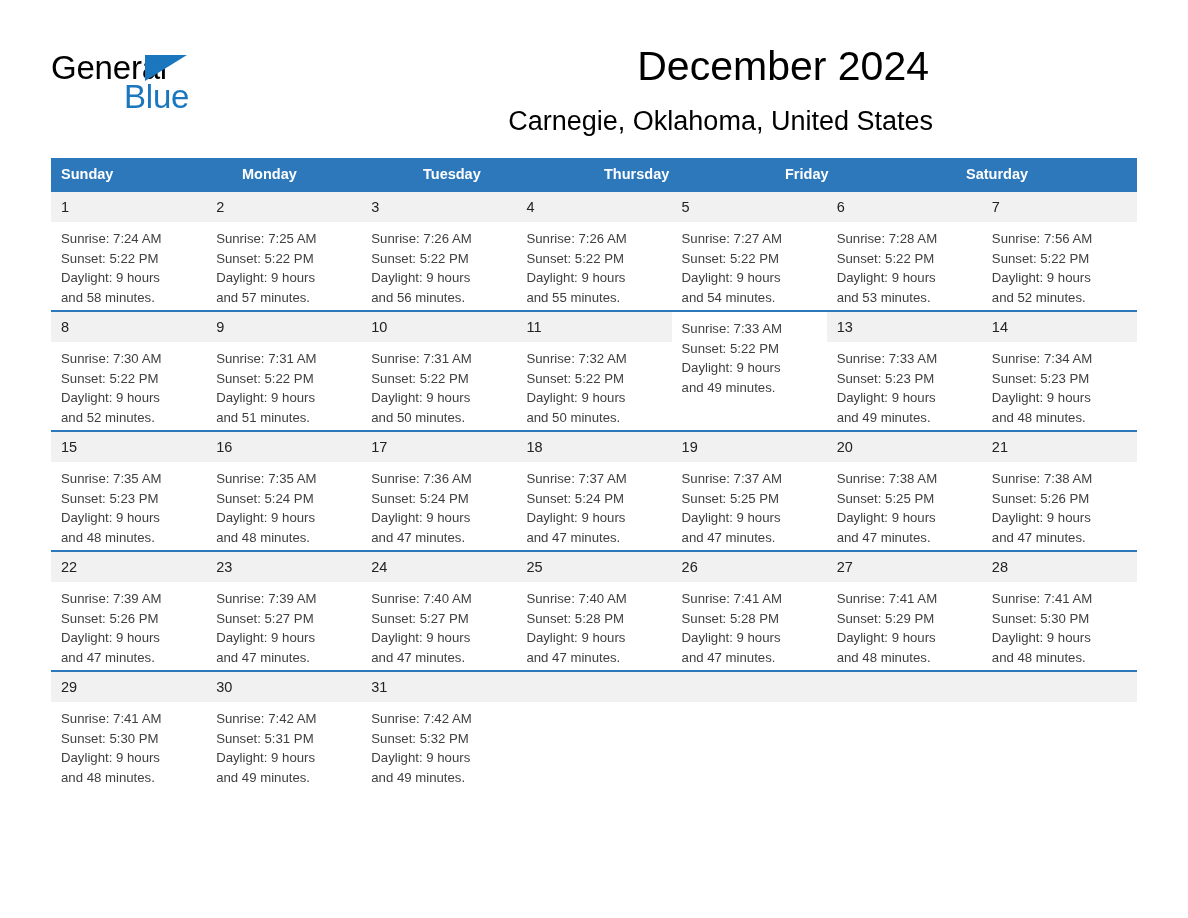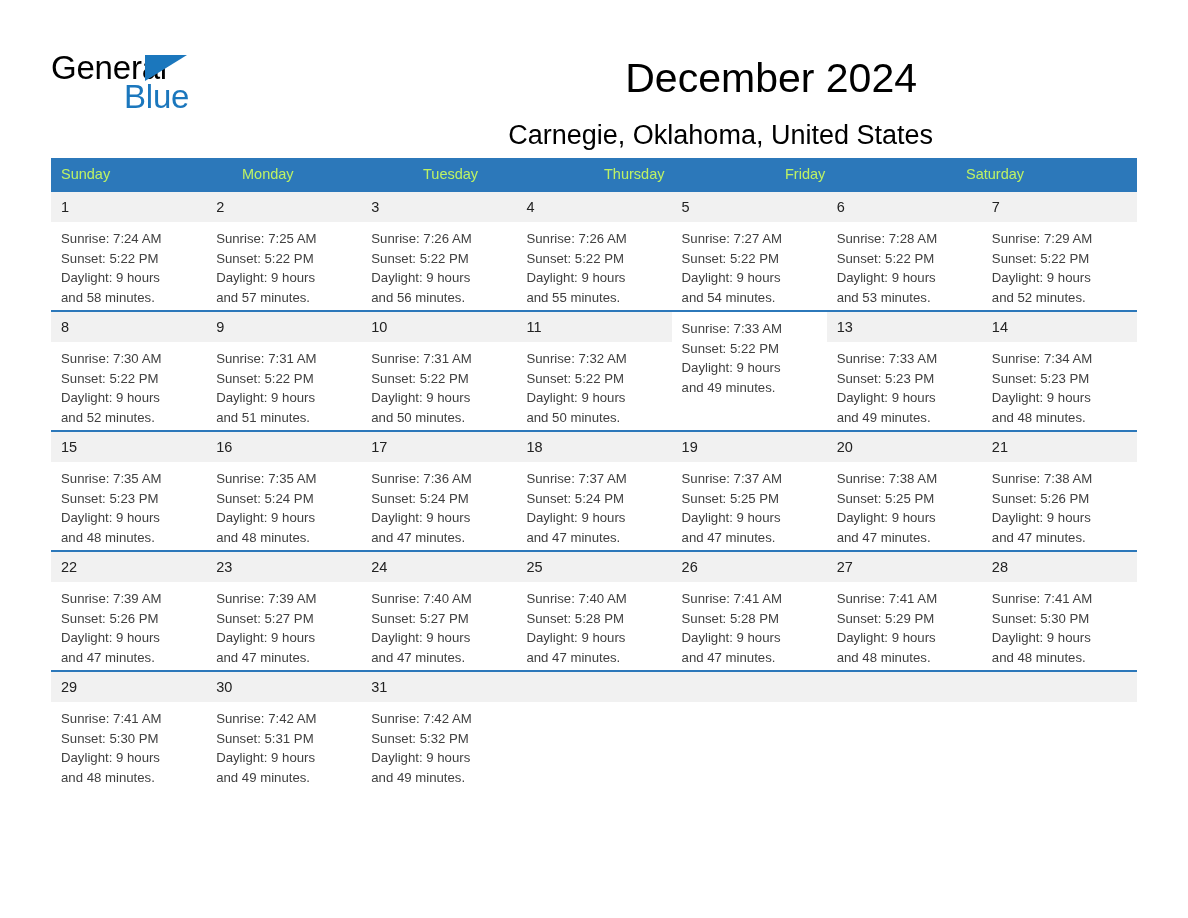--- a/index.html
+++ b/index.html
@@ -69,21 +69,21 @@
     position: absolute;
     right: 0;
     top: 0;
     text-align: right;
   }
   .month-title {
     font-size: 41px;
     line-height: 52px;
     font-weight: normal;
     color: #000000;
-    margin: 16px;
+    margin: 4px;
     white-space: nowrap;
   }
   .location-title {
     font-size: 27px;
     line-height: 30px;
     font-weight: normal;
     color: #000000;
     margin: 14px 0 0 0;
     white-space: nowrap;
   }
@@ -96,25 +96,26 @@
     width: 1086px;
   }
   .weekday-row {
     display: flex;
     width: 100%;
     background: #2c78ba;
   }
   .weekday {
     flex: 1 1 0;
     min-width: 0;
-    color: #bef264;
+    color: #ffffff;
     font-size: 14.5px;
     line-height: 18px;
     padding: 7px 0 7px 10px;
     box-sizing: border-box;
+    font-weight: bold;
   }
 
   .week {
     width: 100%;
     border-top: 2px solid #2c78ba;
   }
   .week:first-of-type {
     border-top: none;
   }
   .week-days {
@@ -223,21 +224,21 @@
         </div>
         <div class="day">
           <div class="day-number">6</div>
           <div class="day-info">Sunrise: 7:28 AM
 Sunset: 5:22 PM
 Daylight: 9 hours
 and 53 minutes.</div>
         </div>
         <div class="day">
           <div class="day-number">7</div>
-          <div class="day-info">Sunrise: 7:29 AM
+          <div class="day-info">Sunrise: 7:56 AM
 Sunset: 5:22 PM
 Daylight: 9 hours
 and 52 minutes.</div>
         </div>
       </div>
     </div>
 
     <div class="week">
       <div class="week-days">
         <div class="day">

